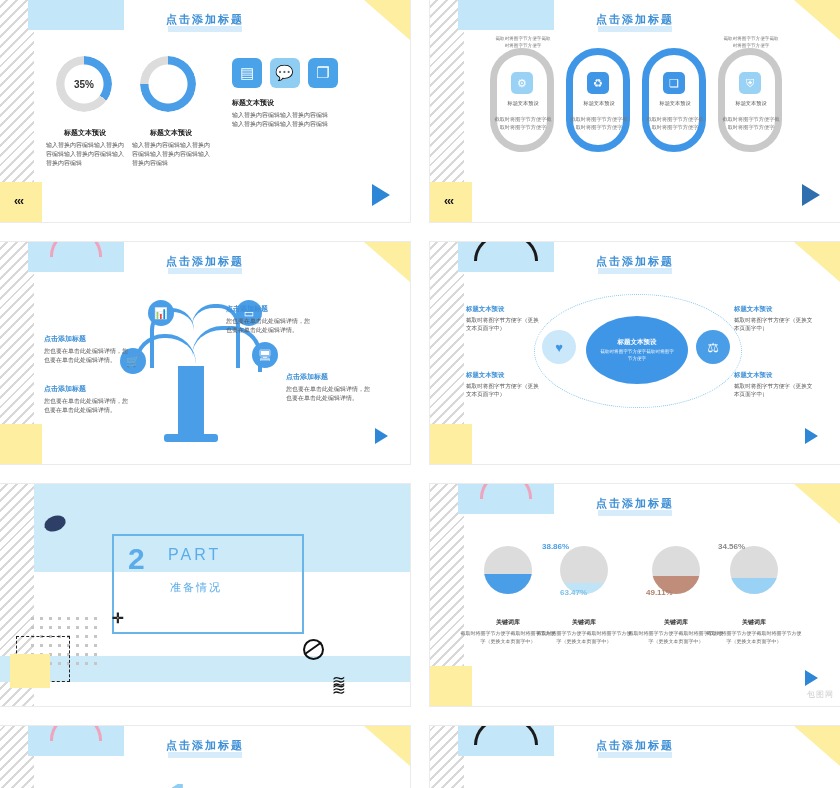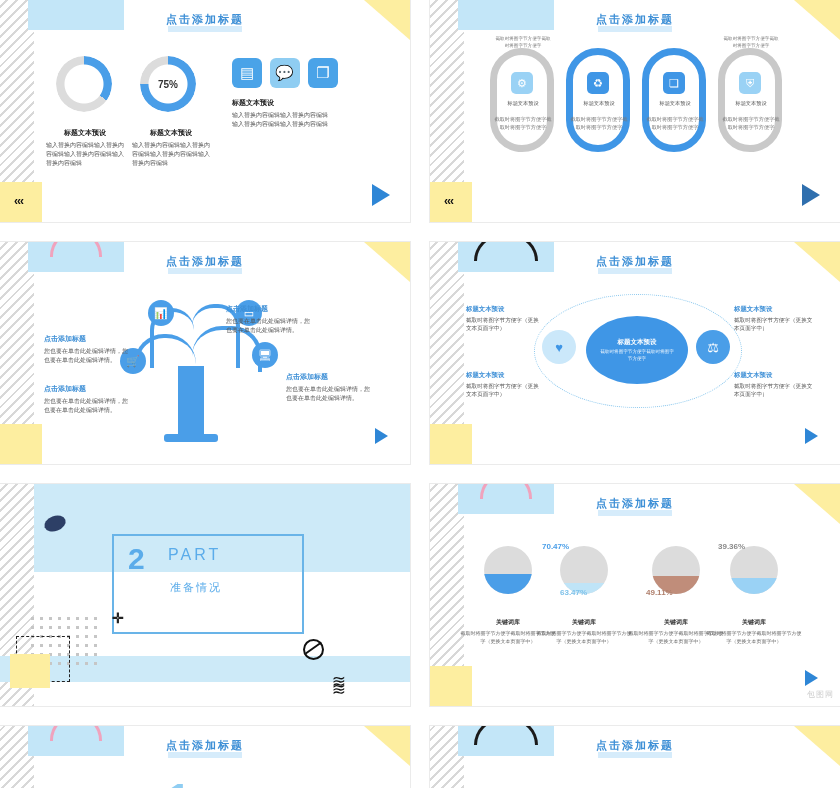--- a/index.html
+++ b/index.html
@@ -117,23 +117,23 @@
 
   <div class="slide">
     <div class="stripe-left"></div>
     <div class="blue-block-tl"></div>
     <div class="yellow-tr"></div>
     <div class="yellow-bl"></div>
     <div class="title">点击添加标题</div>
     <div class="title-underline"></div>
 
     <div class="ring" style="left:56px;top:56px;background:conic-gradient(#4a9ee8 0 35%,#dcdcdc 35% 100%);-webkit-mask:radial-gradient(circle,transparent 19px,#000 20px);mask:radial-gradient(circle,transparent 19px,#000 20px);"></div>
+    <div style="position:absolute;left:56px;top:56px;width:56px;height:56px;display:flex;align-items:center;justify-content:center;font-size:10px;font-weight:bold;color:#333;">35%</div>
 
     <div class="ring" style="left:140px;top:56px;background:conic-gradient(#4a9ee8 0 75%,#dcdcdc 75% 100%);-webkit-mask:radial-gradient(circle,transparent 19px,#000 20px);mask:radial-gradient(circle,transparent 19px,#000 20px);"></div>
-    <div style="position:absolute;left:140px;top:56px;width:56px;height:56px;display:flex;align-items:center;justify-content:center;font-size:10px;font-weight:bold;color:#333;">75%</div>
 
     <div class="s1-icons">
       <div class="ico-box">▤</div>
       <div class="ico-box light">💬</div>
       <div class="ico-box">❐</div>
     </div>
 
     <div class="cap" style="left:232px;top:98px;width:96px;">
       <span class="cap-title" style="text-align:left;">标题文本预设</span>
       <span>输入替换内容编辑输入替换内容编辑输入替换内容编辑输入替换内容编辑</span>
@@ -300,24 +300,24 @@
     <div class="halfc" style="left:130px;top:62px;">
       <div class="fill" style="height:22%;background:#bfe4f7;"></div>
     </div>
     <div class="halfc" style="left:222px;top:62px;">
       <div class="fill" style="height:38%;background:#c08d7a;"></div>
     </div>
     <div class="halfc" style="left:300px;top:62px;">
       <div class="fill" style="height:34%;background:#9ad2f5;"></div>
     </div>
 
-    <div class="pct" style="left:112px;top:58px;color:#4a9ee8;">70.47%</div>
+    <div class="pct" style="left:112px;top:58px;color:#4a9ee8;">38.86%</div>
     <div class="pct" style="left:130px;top:104px;color:#7fc2ea;">63.47%</div>
     <div class="pct" style="left:216px;top:104px;color:#b0806d;">49.11%</div>
-    <div class="pct" style="left:288px;top:58px;color:#8a8a8a;">39.36%</div>
+    <div class="pct" style="left:288px;top:58px;color:#8a8a8a;">34.56%</div>
 
     <div class="dlabel" style="left:32px;top:134px;">关键词库</div>
     <div class="dlabel" style="left:108px;top:134px;">关键词库</div>
     <div class="dlabel" style="left:200px;top:134px;">关键词库</div>
     <div class="dlabel" style="left:278px;top:134px;">关键词库</div>
 
     <div class="dtxt" style="left:30px;top:146px;">截取时将图字节方便字截取时将图字节方便字（更换文本页面字中）</div>
     <div class="dtxt" style="left:106px;top:146px;">截取时将图字节方便字截取时将图字节方便字（更换文本页面字中）</div>
     <div class="dtxt" style="left:198px;top:146px;">截取时将图字节方便字截取时将图字节方便字（更换文本页面字中）</div>
     <div class="dtxt" style="left:276px;top:146px;">截取时将图字节方便字截取时将图字节方便字（更换文本页面字中）</div>

